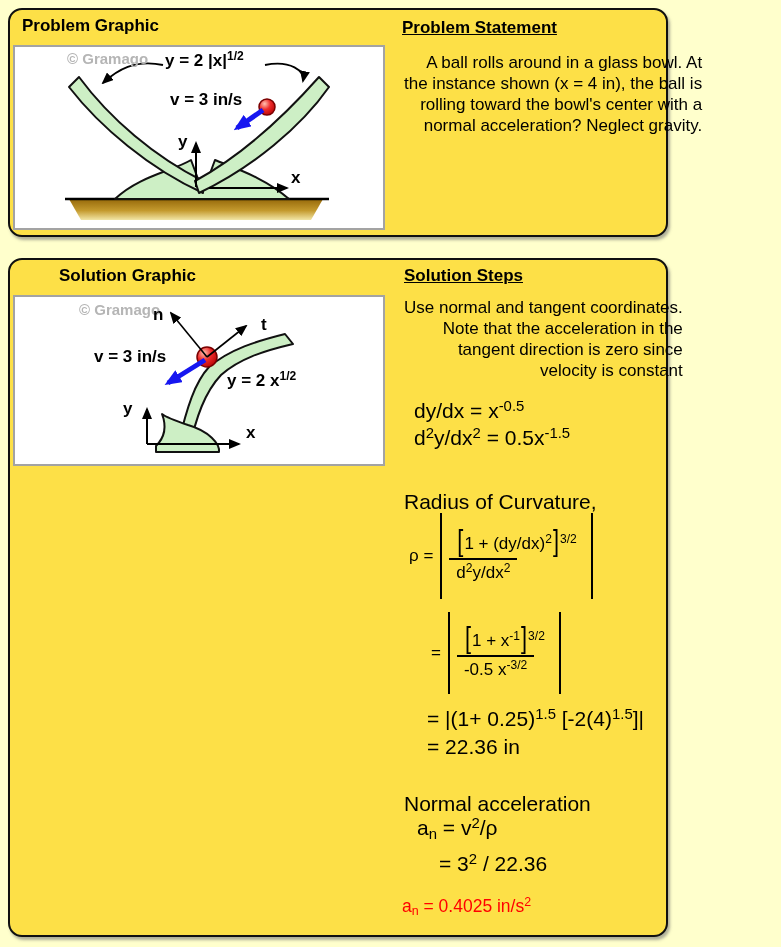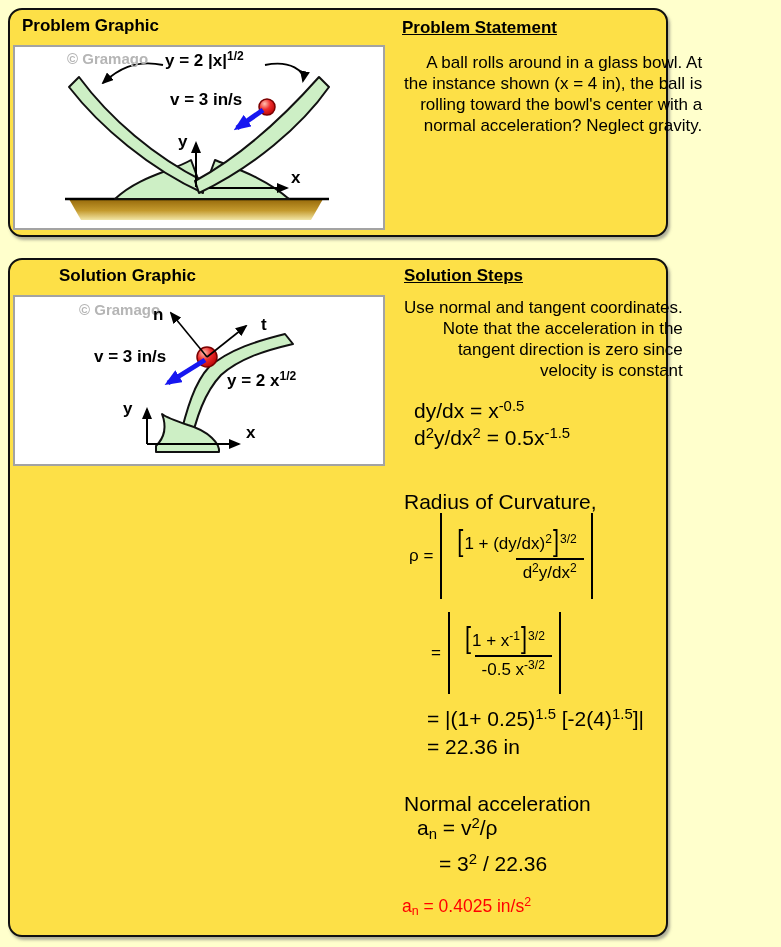--- a/index.html
+++ b/index.html
@@ -42,21 +42,21 @@
   sub { font-size:71%; line-height:0; vertical-align:baseline; position:relative; top:0.28em; }
 
   .bigbr {
     display:inline-block; font-size:128%; font-weight:400;
     transform:scaleY(1.35); transform-origin:center 55%;
     padding:0 1px;
   }
 
   .eq-row { position:absolute; display:flex; align-items:center; gap:7px; font-size:17px; }
   .vbar  { width:2px; background:#000; flex:0 0 auto; }
-  .frac  { display:inline-flex; flex-direction:column; align-items:flex-end; }
+  .frac  { display:inline-flex; flex-direction:column; align-items:flex-start; }
   .frac .num { padding:0 7px 3px; white-space:nowrap; }
   .frac .den { border-top:2px solid #000; padding:3px 7px 0; white-space:nowrap; }
 
   .answer { color:#FF0000; font-size:17.5px; }
 </style>
 </head>
 <body>
 
 <div class="panel" id="panel1">
   <div class="panel-heading" style="left:12px; top:6px;">Problem Graphic</div>

